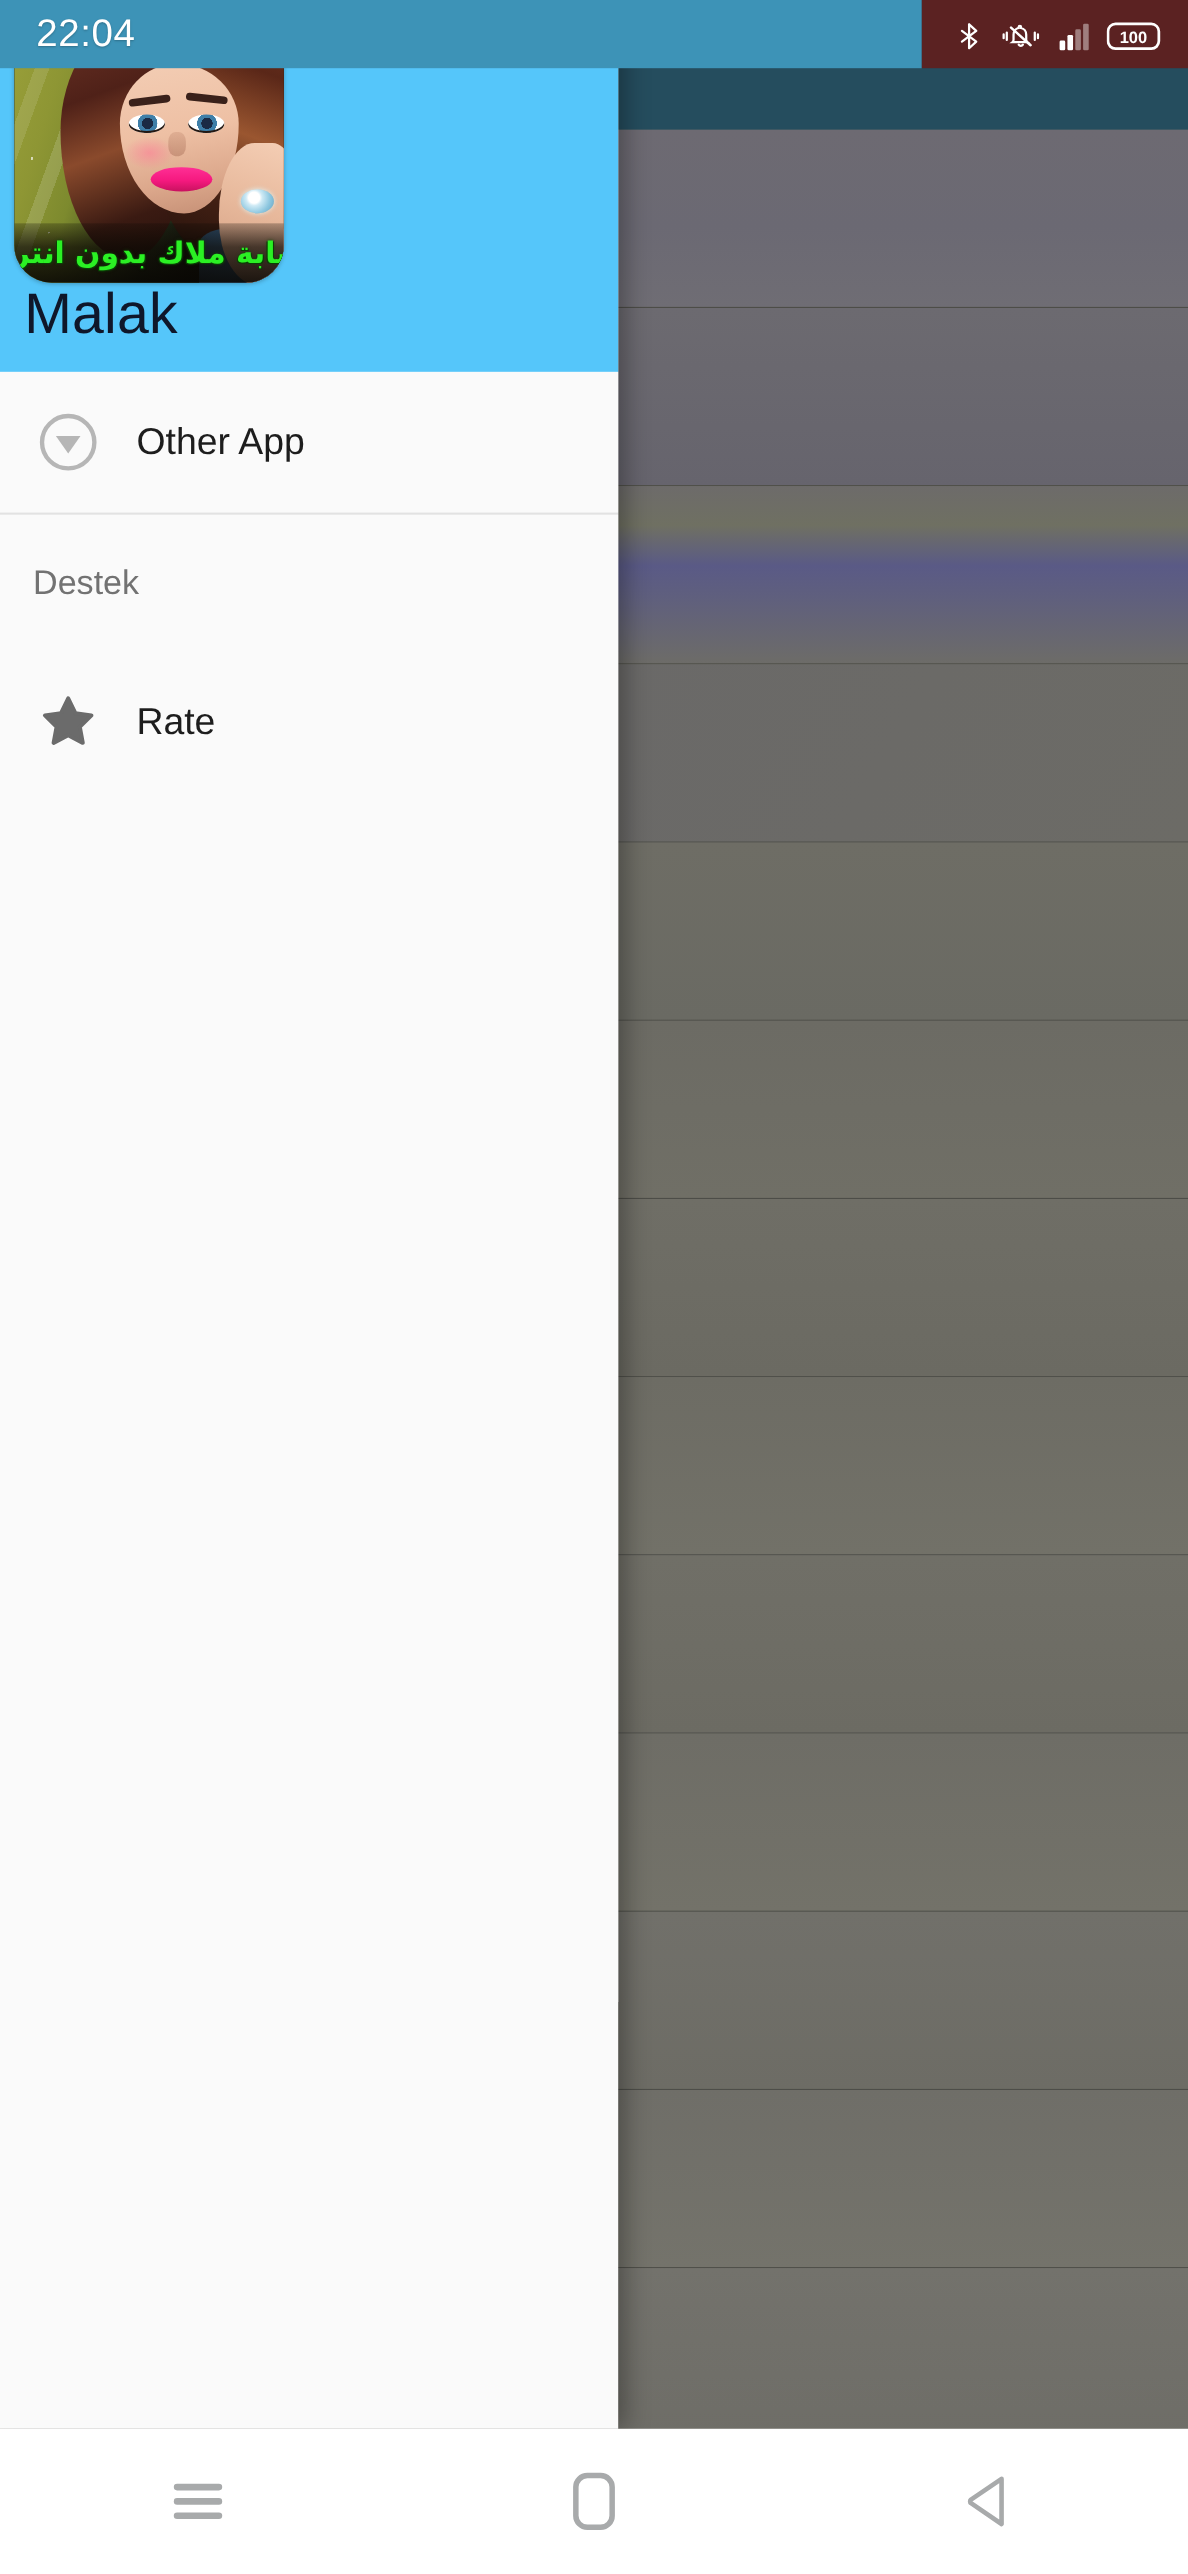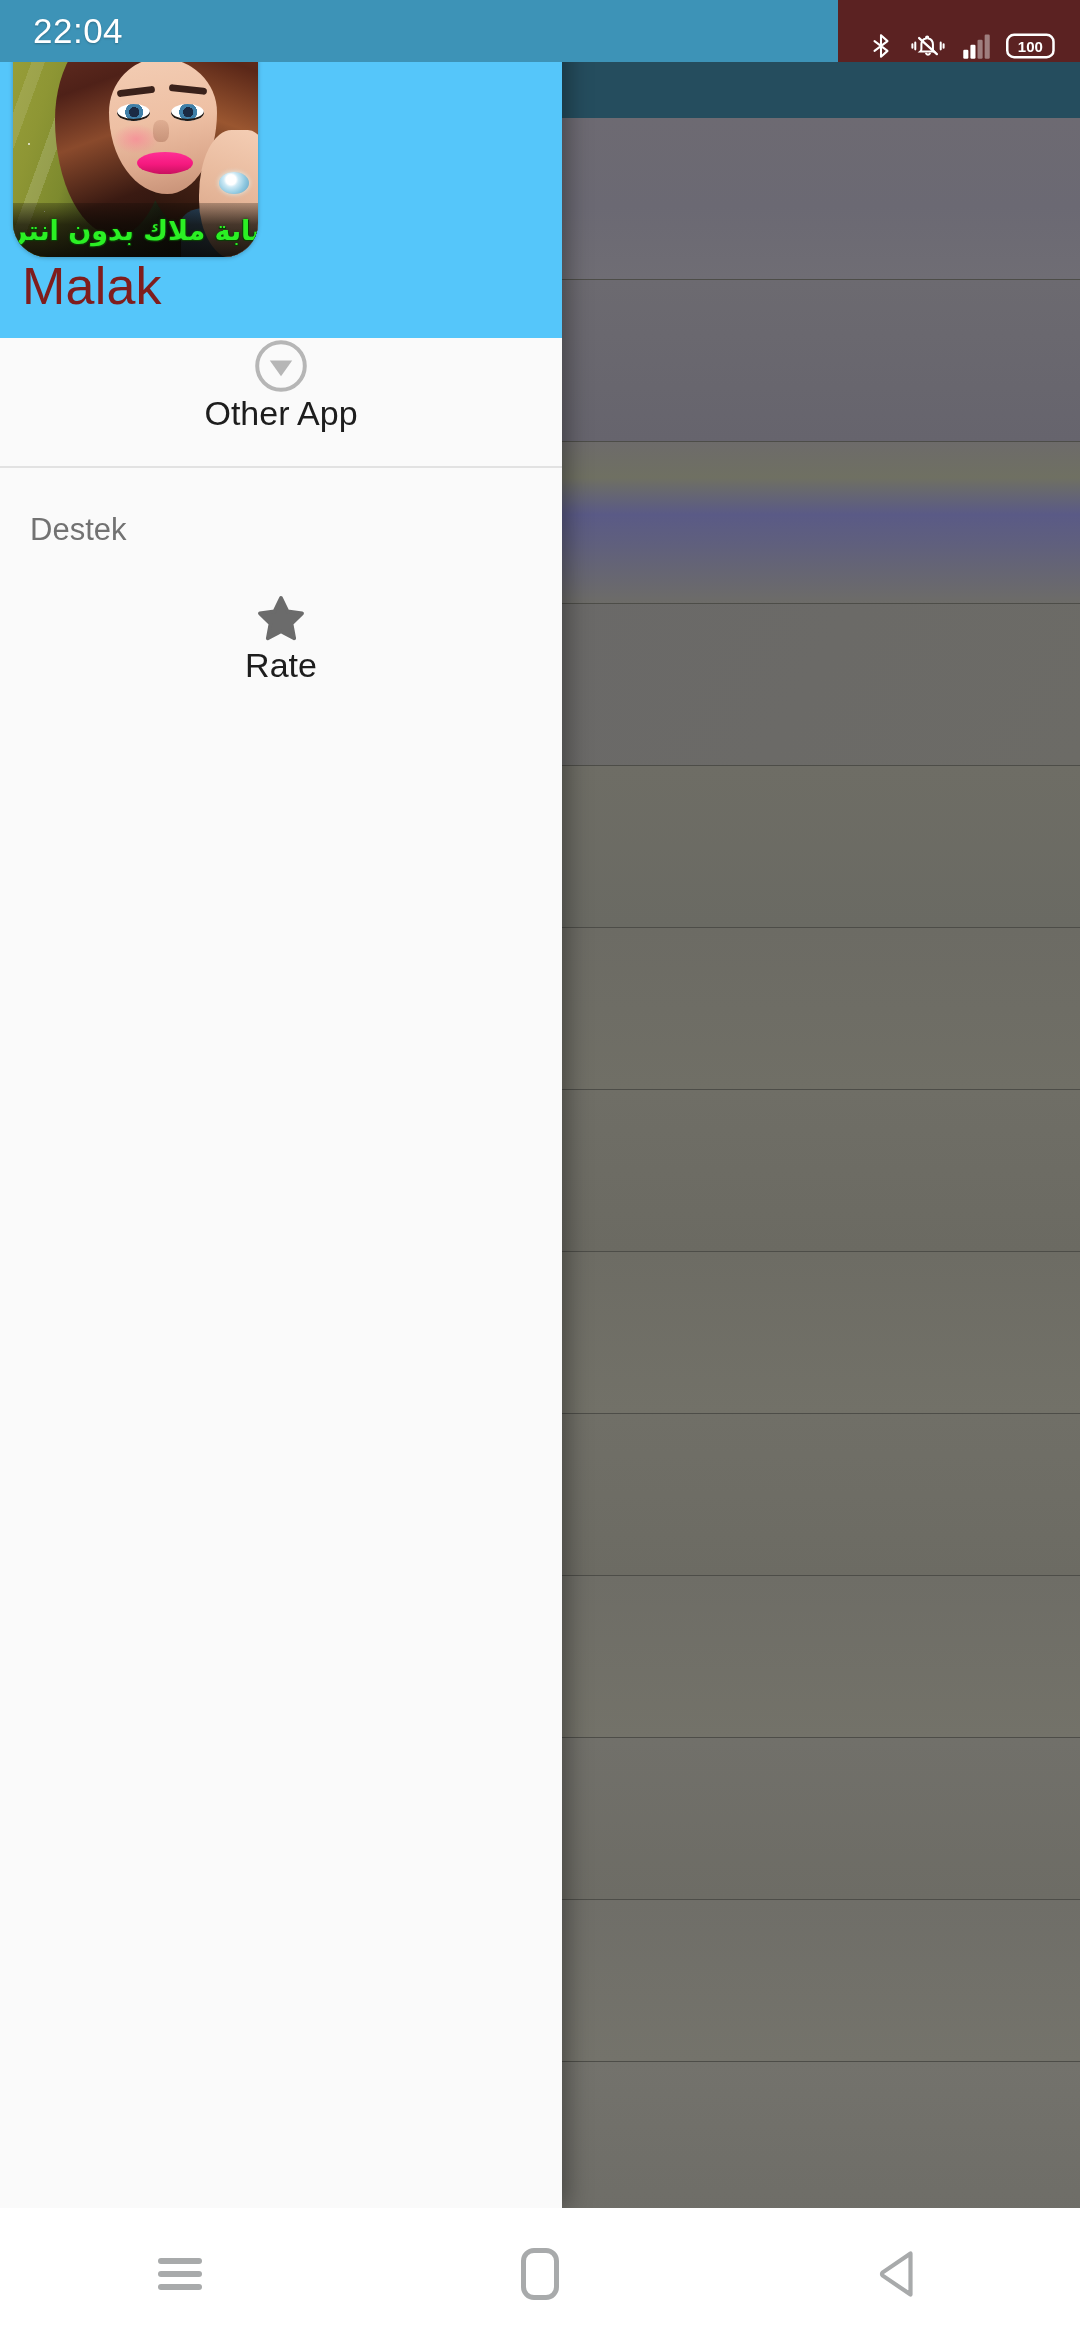--- a/index.html
+++ b/index.html
@@ -59,21 +59,21 @@
     position:absolute; left:838px; top:0; width:242px; height:62px;
     background:#5b2222;
   }
   #status-clock{
     position:absolute; left:33px; top:0; height:62px;
     display:flex; align-items:center;
     color:#ffffff; font-size:35px; letter-spacing:.5px;
     z-index:3; text-shadow:0 1px 2px rgba(0,0,0,.25);
   }
   .status-icons{
-    position:absolute; right:24px; top:17px; height:62px;
+    position:absolute; right:24px; top:4px; height:62px;
     display:flex; align-items:center; gap:16px; z-index:3;
   }
   .sicon{ display:block; }
 
   
   #nav-drawer{
     position:absolute; left:0; top:0; width:562px; height:2208px;
     background:#fafafa;
     z-index:40;
     box-shadow:6px 0 22px rgba(0,0,0,.34);
@@ -191,30 +191,29 @@
     direction:rtl;
     font-family:"DejaVu Sans","Liberation Sans",sans-serif;
     font-size:27px; font-weight:bold;
     color:#2bf024;
     text-shadow:0 0 3px #0e4a08, 1px 1px 0 #0b3a06, -1px 1px 0 #0b3a06;
     white-space:nowrap;
   }
 
   #drawer-app-title{
     position:absolute; left:22px; bottom:22px;
-    font-size:52px; color:#7f1d1d; letter-spacing:.2px;
+    font-size:52px; color:#0f172a; letter-spacing:.2px;
   }
 
   
   #drawer-menu{ width:562px; }
   .menu-item{
     display:flex; align-items:center;
     height:128px; padding-left:0;
     background:#fafafa;
-    flex-direction:column;
   }
   .menu-icon{
     width:124px; min-width:124px;
     display:flex; align-items:center; justify-content:center;
   }
   .menu-label{
     font-size:34px; color:#1d1d1d;
   }
   .menu-divider{
     height:2px; background:#e2e2e2; width:100%;

